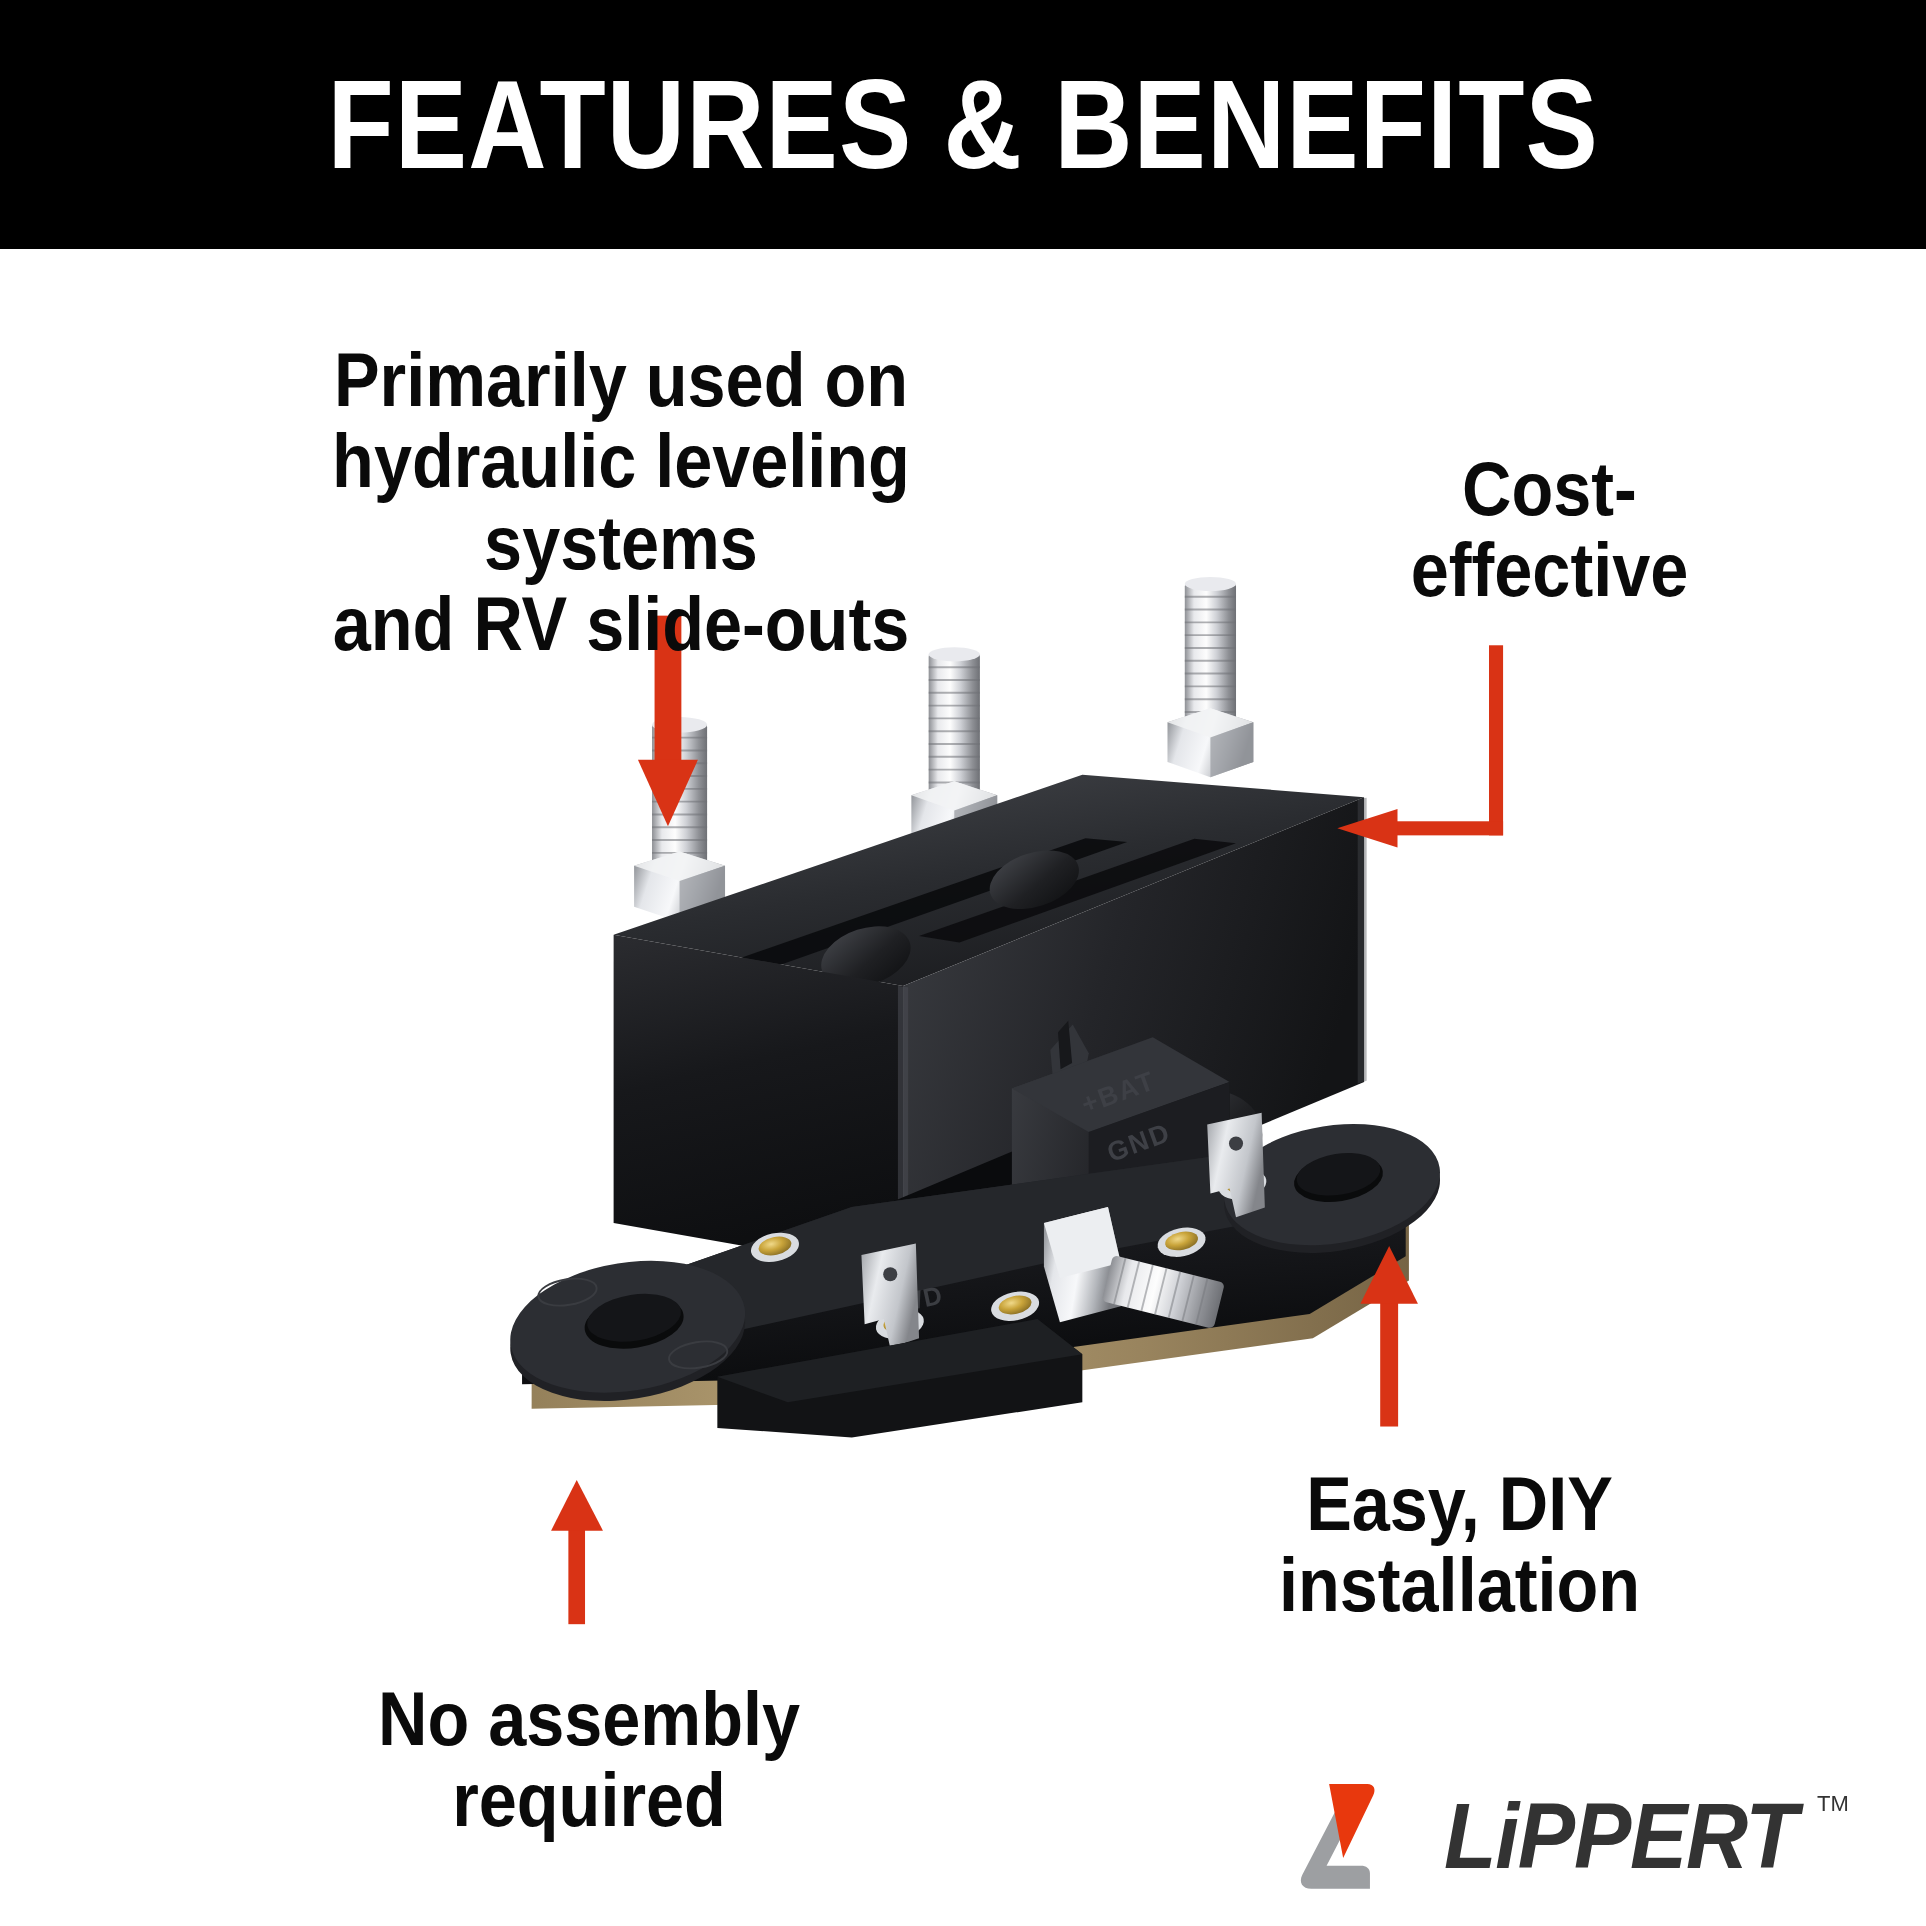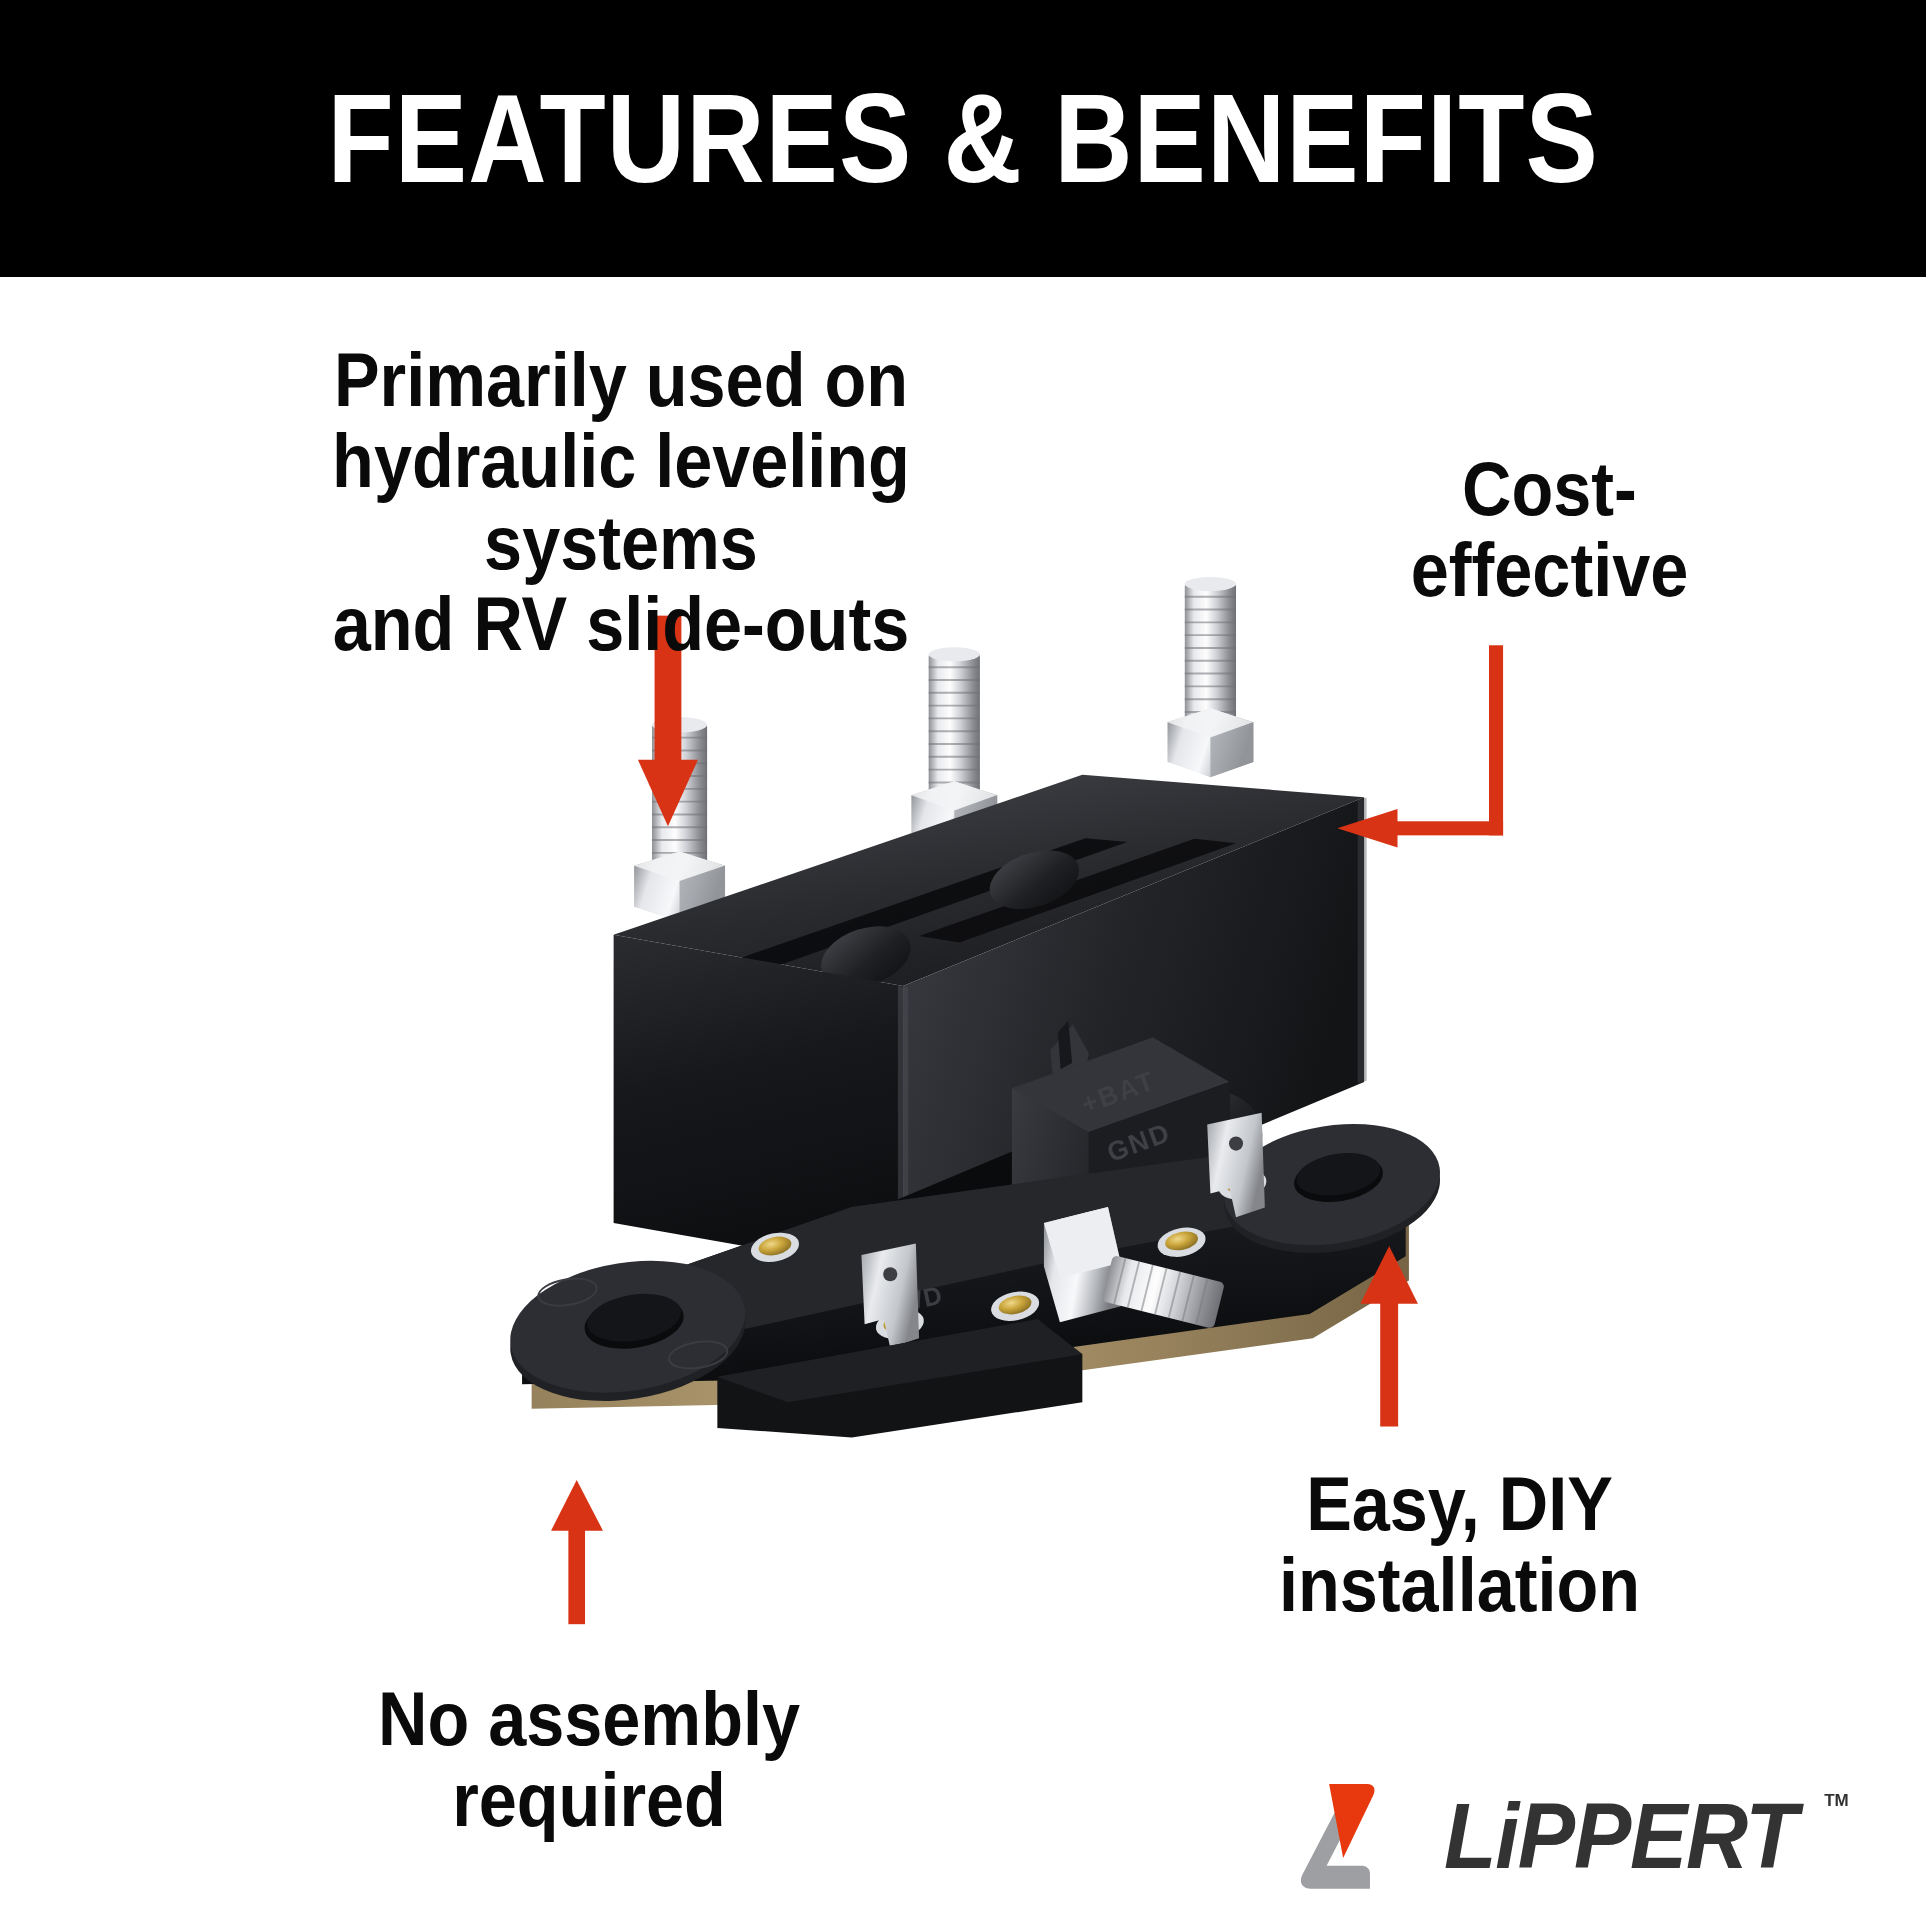--- a/index.html
+++ b/index.html
@@ -18,21 +18,21 @@
     background: #ffffff;
     overflow: hidden;
   }
 
   
   .header-bar {
     position: absolute;
     left: 0;
     top: 0;
     width: 1926px;
-    height: 277px;
+    height: 249px;
     background: #000000;
     display: flex;
     align-items: center;
     justify-content: center;
   }
   .header-title {
     color: #ffffff;
     font-family: "Liberation Sans Narrow", "Liberation Sans", sans-serif;
     font-weight: bold;
     font-size: 126px;
@@ -122,23 +122,23 @@
     color: #333333;
     line-height: 1;
     transform: scaleY(1.08);
     transform-origin: left top;
   }
   .logo-tm {
     position: absolute;
     right: 1.3px;
     top: 11.5px;
     font-family: "Liberation Sans", sans-serif;
-    font-size: 17px;
+    font-size: 22px;
     color: #333333;
-    font-weight: bold;
+    font-weight: normal;
   }
 </style>
 </head>
 <body>
 
 <div id="page">
 
   <div class="header-bar">
     <div class="header-title">FEATURES &amp; BENEFITS</div>
   </div>

